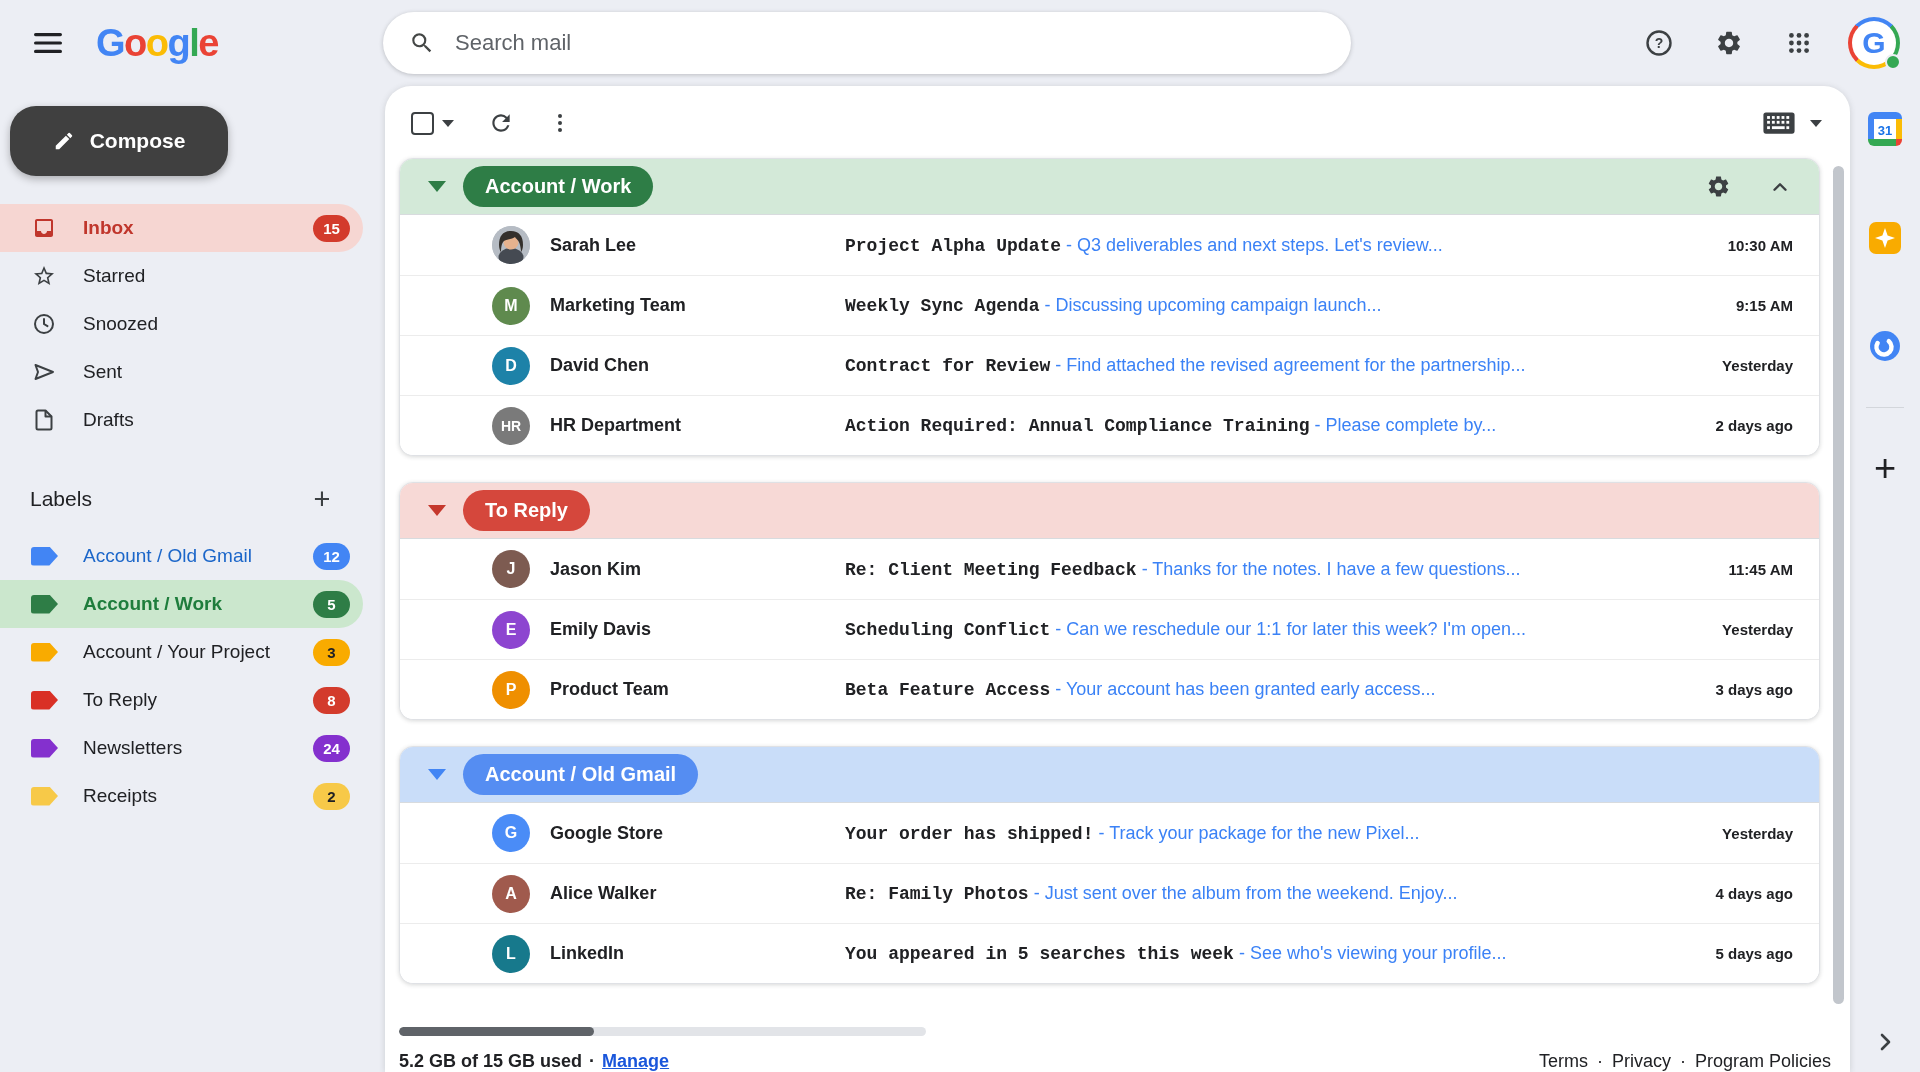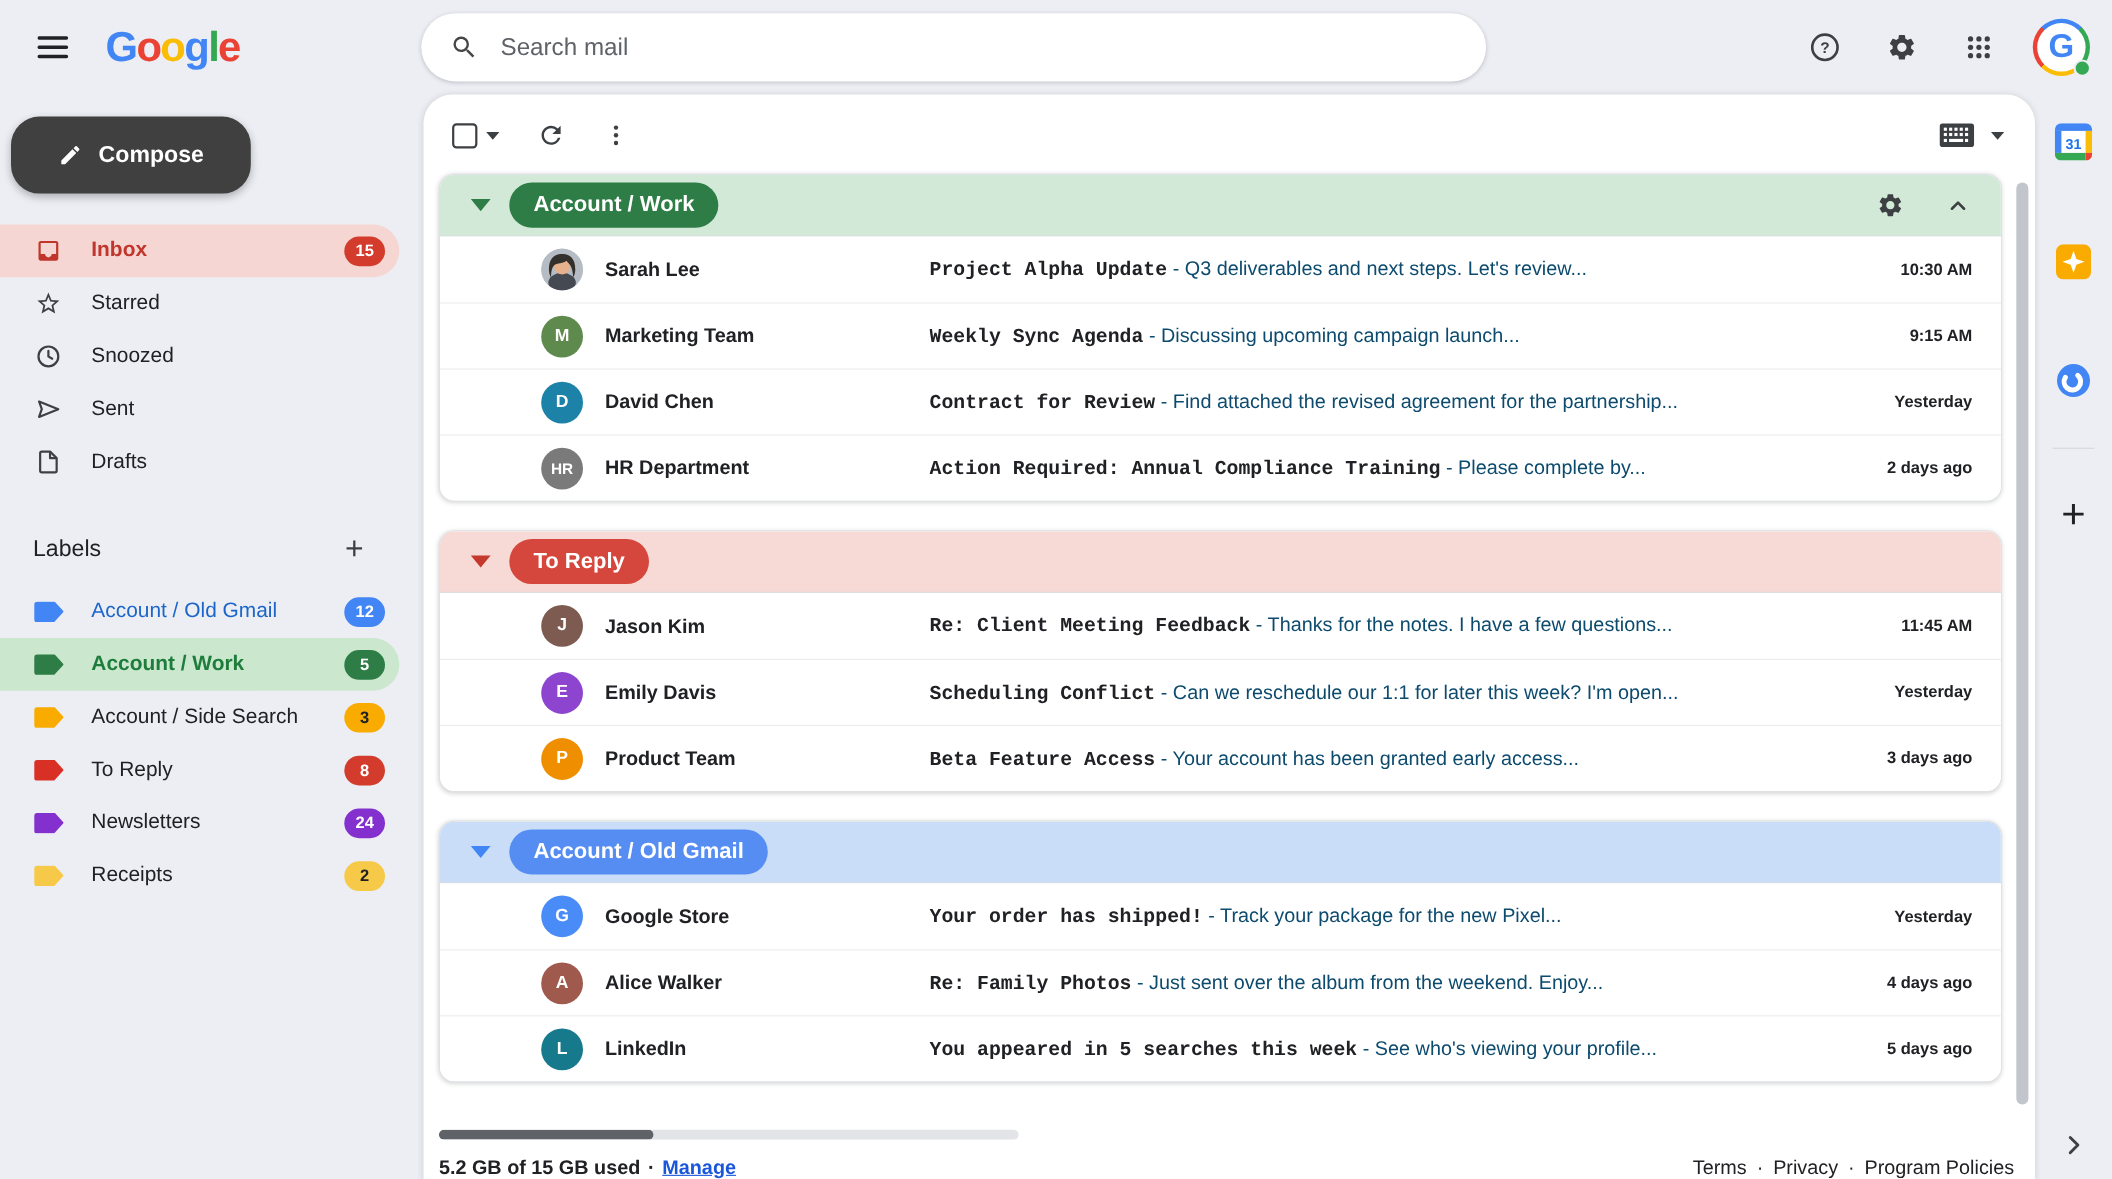--- a/index.html
+++ b/index.html
@@ -73,21 +73,21 @@
   .sec-head { height:56px; display:flex; align-items:center; padding:0 20px 0 16px; border-bottom:1px solid #d8dbde; }
   .tri { width:0; height:0; border-left:9px solid transparent; border-right:9px solid transparent; border-top:11px solid #2e7d46; margin-left:12px; flex:none; }
   .sec-pill { margin-left:17px; color:#fff; font-size:20px; font-weight:700; padding:9px 22px; border-radius:22px; }
   .sec-actions { margin-left:auto; display:flex; align-items:center; gap:38px; margin-right:8px; color:#2b2f33; }
   .mail-row { height:60px; display:flex; align-items:center; padding:0 26px 0 92px; background:#fff; cursor:pointer; }
   .mail-row + .mail-row { border-top:1px solid #ececec; }
   .avatar { width:38px; height:38px; border-radius:50%; color:#fff; display:flex; align-items:center; justify-content:center; font-size:16px; font-weight:700; flex:none; overflow:hidden; }
   .sender { width:295px; margin-left:20px; font-size:18px; font-weight:700; flex:none; white-space:nowrap; overflow:hidden; }
   .subjline { flex:1; font-size:18px; white-space:nowrap; overflow:hidden; text-overflow:ellipsis; }
   .subjline b { font-weight:700;font-family:Liberation Mono, monospace; }
-  .snippet { color:#0c4a6e; }
+  .snippet { color:#3b82f6; }
   .mtime { margin-left:22px; font-size:15px; font-weight:600; flex:none; }
   .bottombar { display:flex; align-items:flex-start; padding:14px 19px 0 14px; }
   .sbar { width:527px; height:9px; border-radius:5px; background:#e2e4e8; overflow:hidden; }
   .sfill { height:100%; background:#5f6368; border-radius:5px; }
   .stext { margin-top:15px; font-size:18px; font-weight:600; }
   .stext .dot { margin:0 7px; }
   .manage-link { color:#1a56db; text-decoration:underline; cursor:pointer; font-weight:700; }
   .legal { margin-left:auto; margin-top:24px; font-size:18px; display:flex; gap:9px; }
   .legal span { cursor:pointer; }
   .legal .sep { cursor:default; }
@@ -225,21 +225,21 @@
       <span class="nav-label" style="color:#1b66c9">Account / Old Gmail</span>
       <span class="pill" style="background:#4285f4;color:#ffffff">12</span>
     </div>
     <div class="label-item active">
       <span class="tag" style="background:#2e7d46"></span>
       <span class="nav-label" style="color:#1e7d3c;font-weight:700">Account / Work</span>
       <span class="pill" style="background:#2e7d46;color:#ffffff">5</span>
     </div>
     <div class="label-item">
       <span class="tag" style="background:#f9ab00"></span>
-      <span class="nav-label" style="color:#202124">Account / Side Search</span>
+      <span class="nav-label" style="color:#202124">Account / Your Project</span>
       <span class="pill" style="background:#f9ab00;color:#202124">3</span>
     </div>
     <div class="label-item">
       <span class="tag" style="background:#d93025"></span>
       <span class="nav-label" style="color:#202124">To Reply</span>
       <span class="pill" style="background:#d33b2c;color:#ffffff">8</span>
     </div>
     <div class="label-item">
       <span class="tag" style="background:#8430ce"></span>
       <span class="nav-label" style="color:#202124">Newsletters</span>

